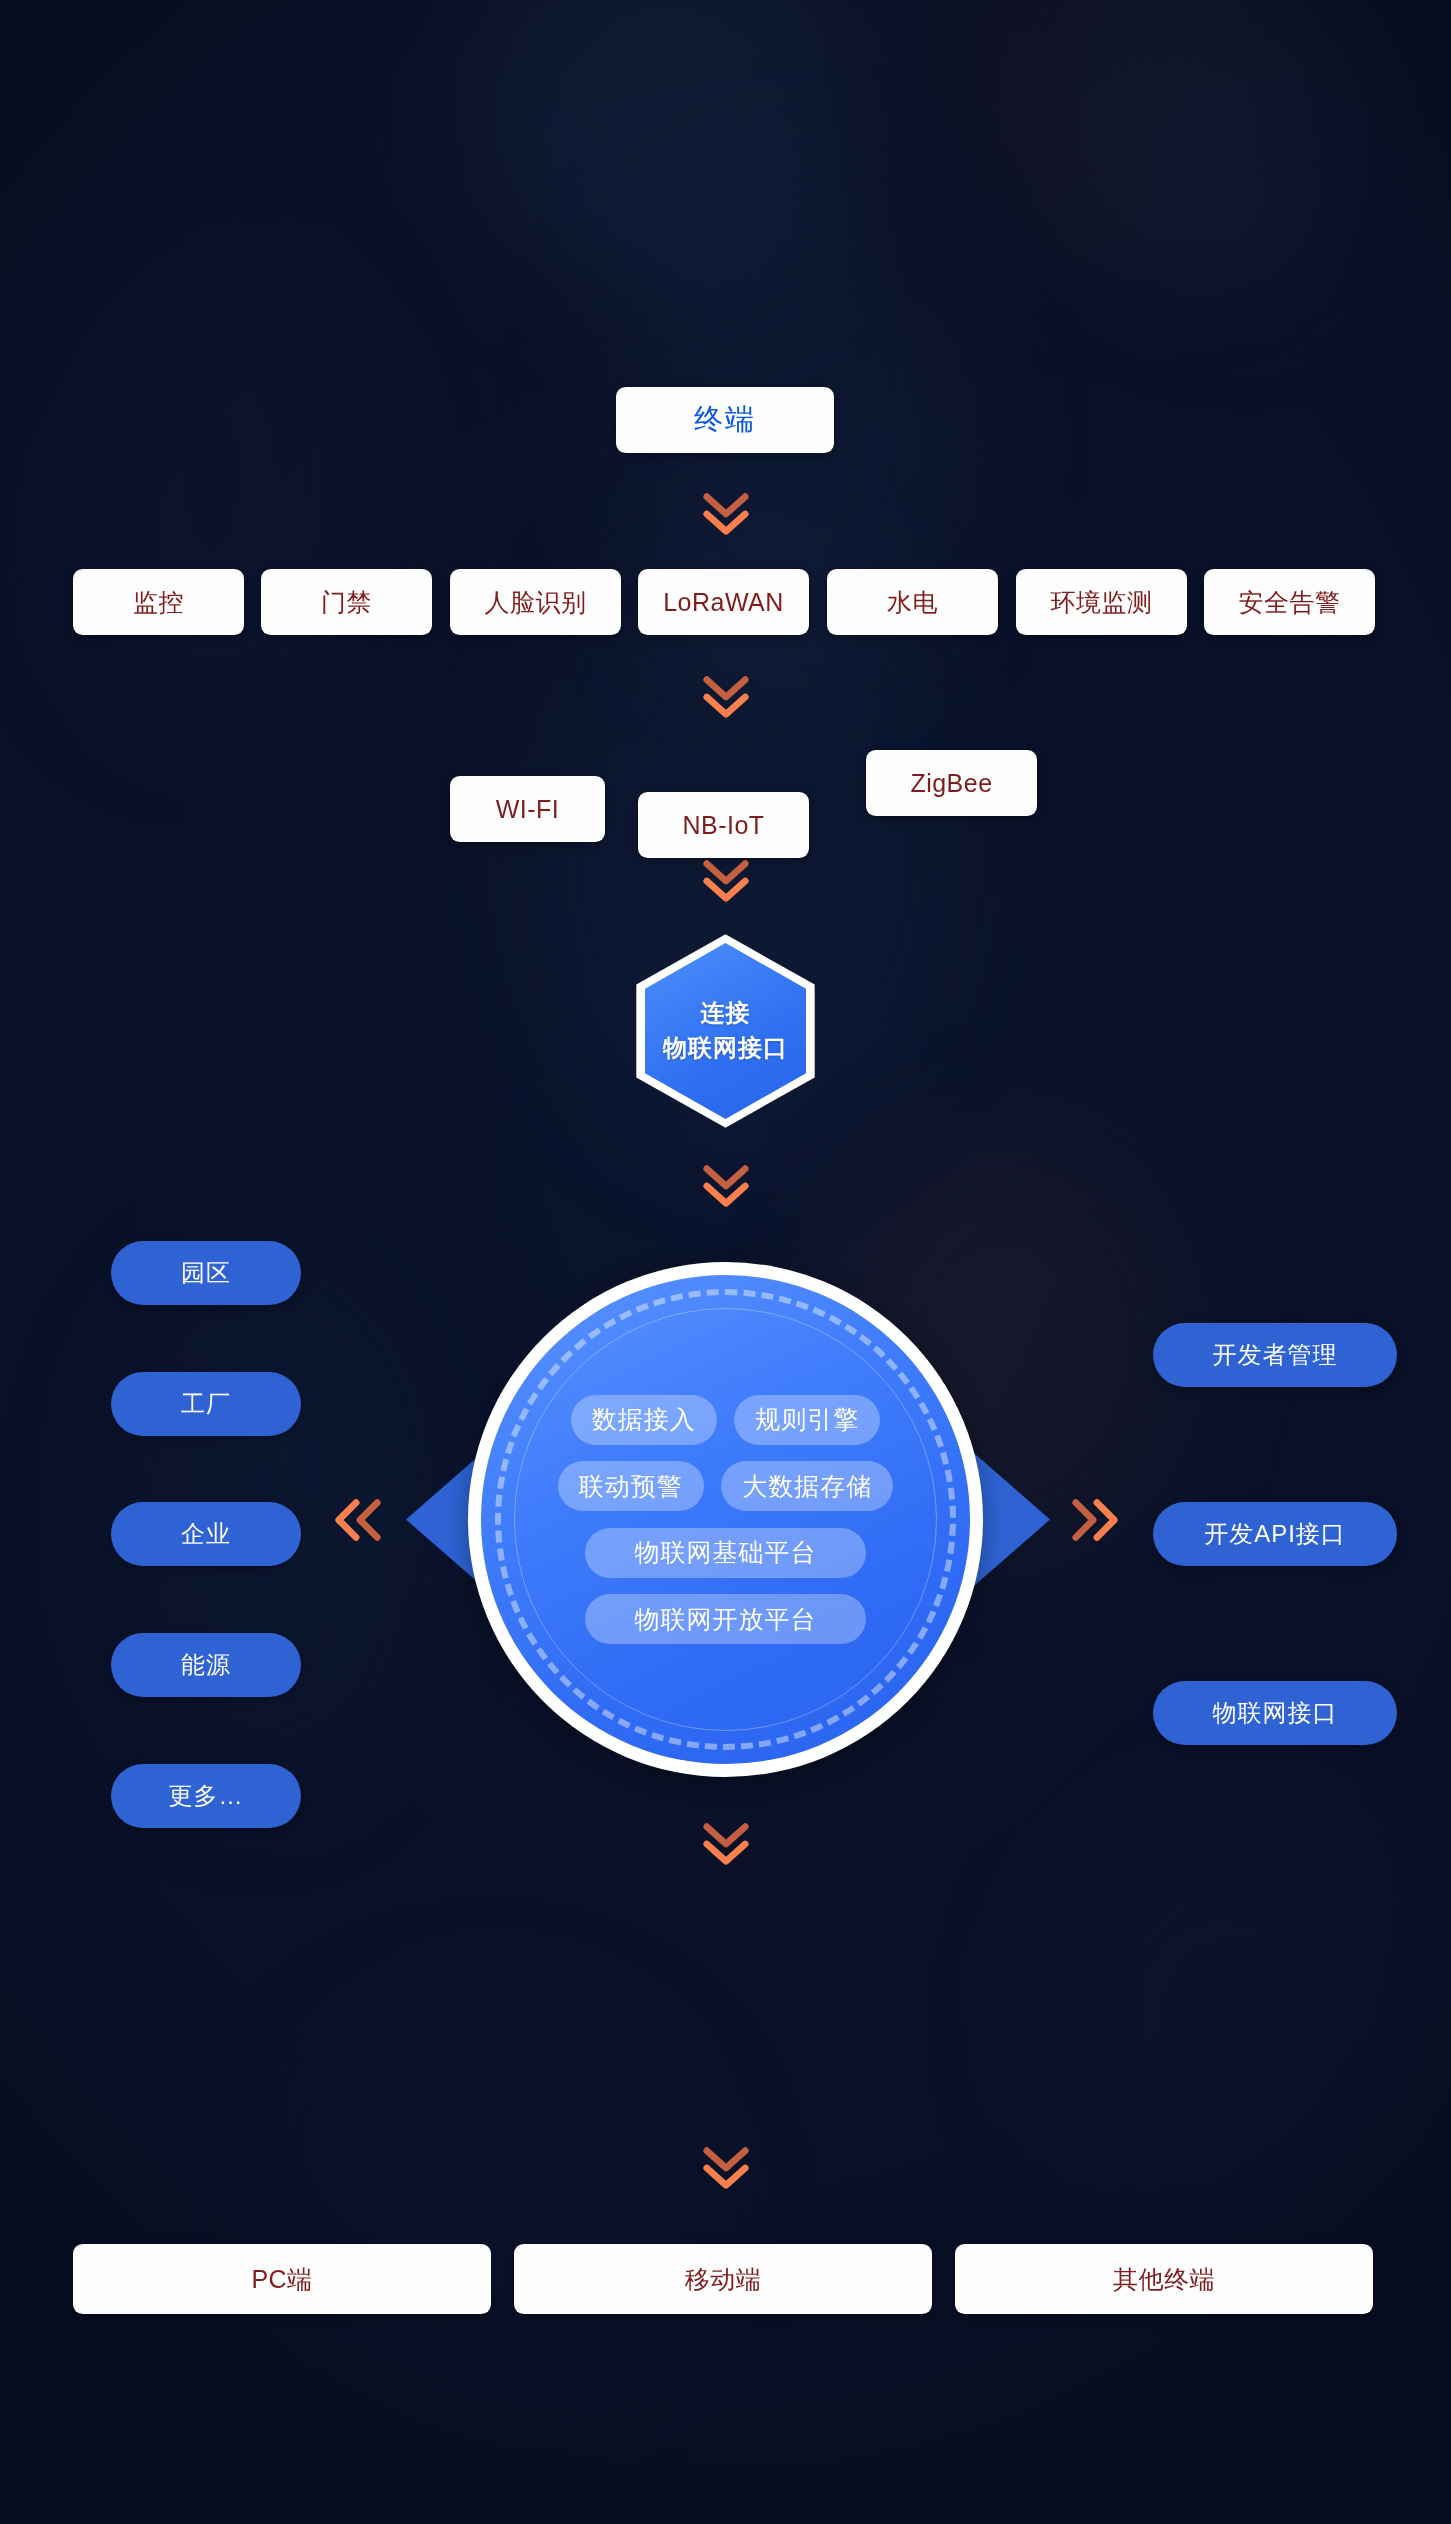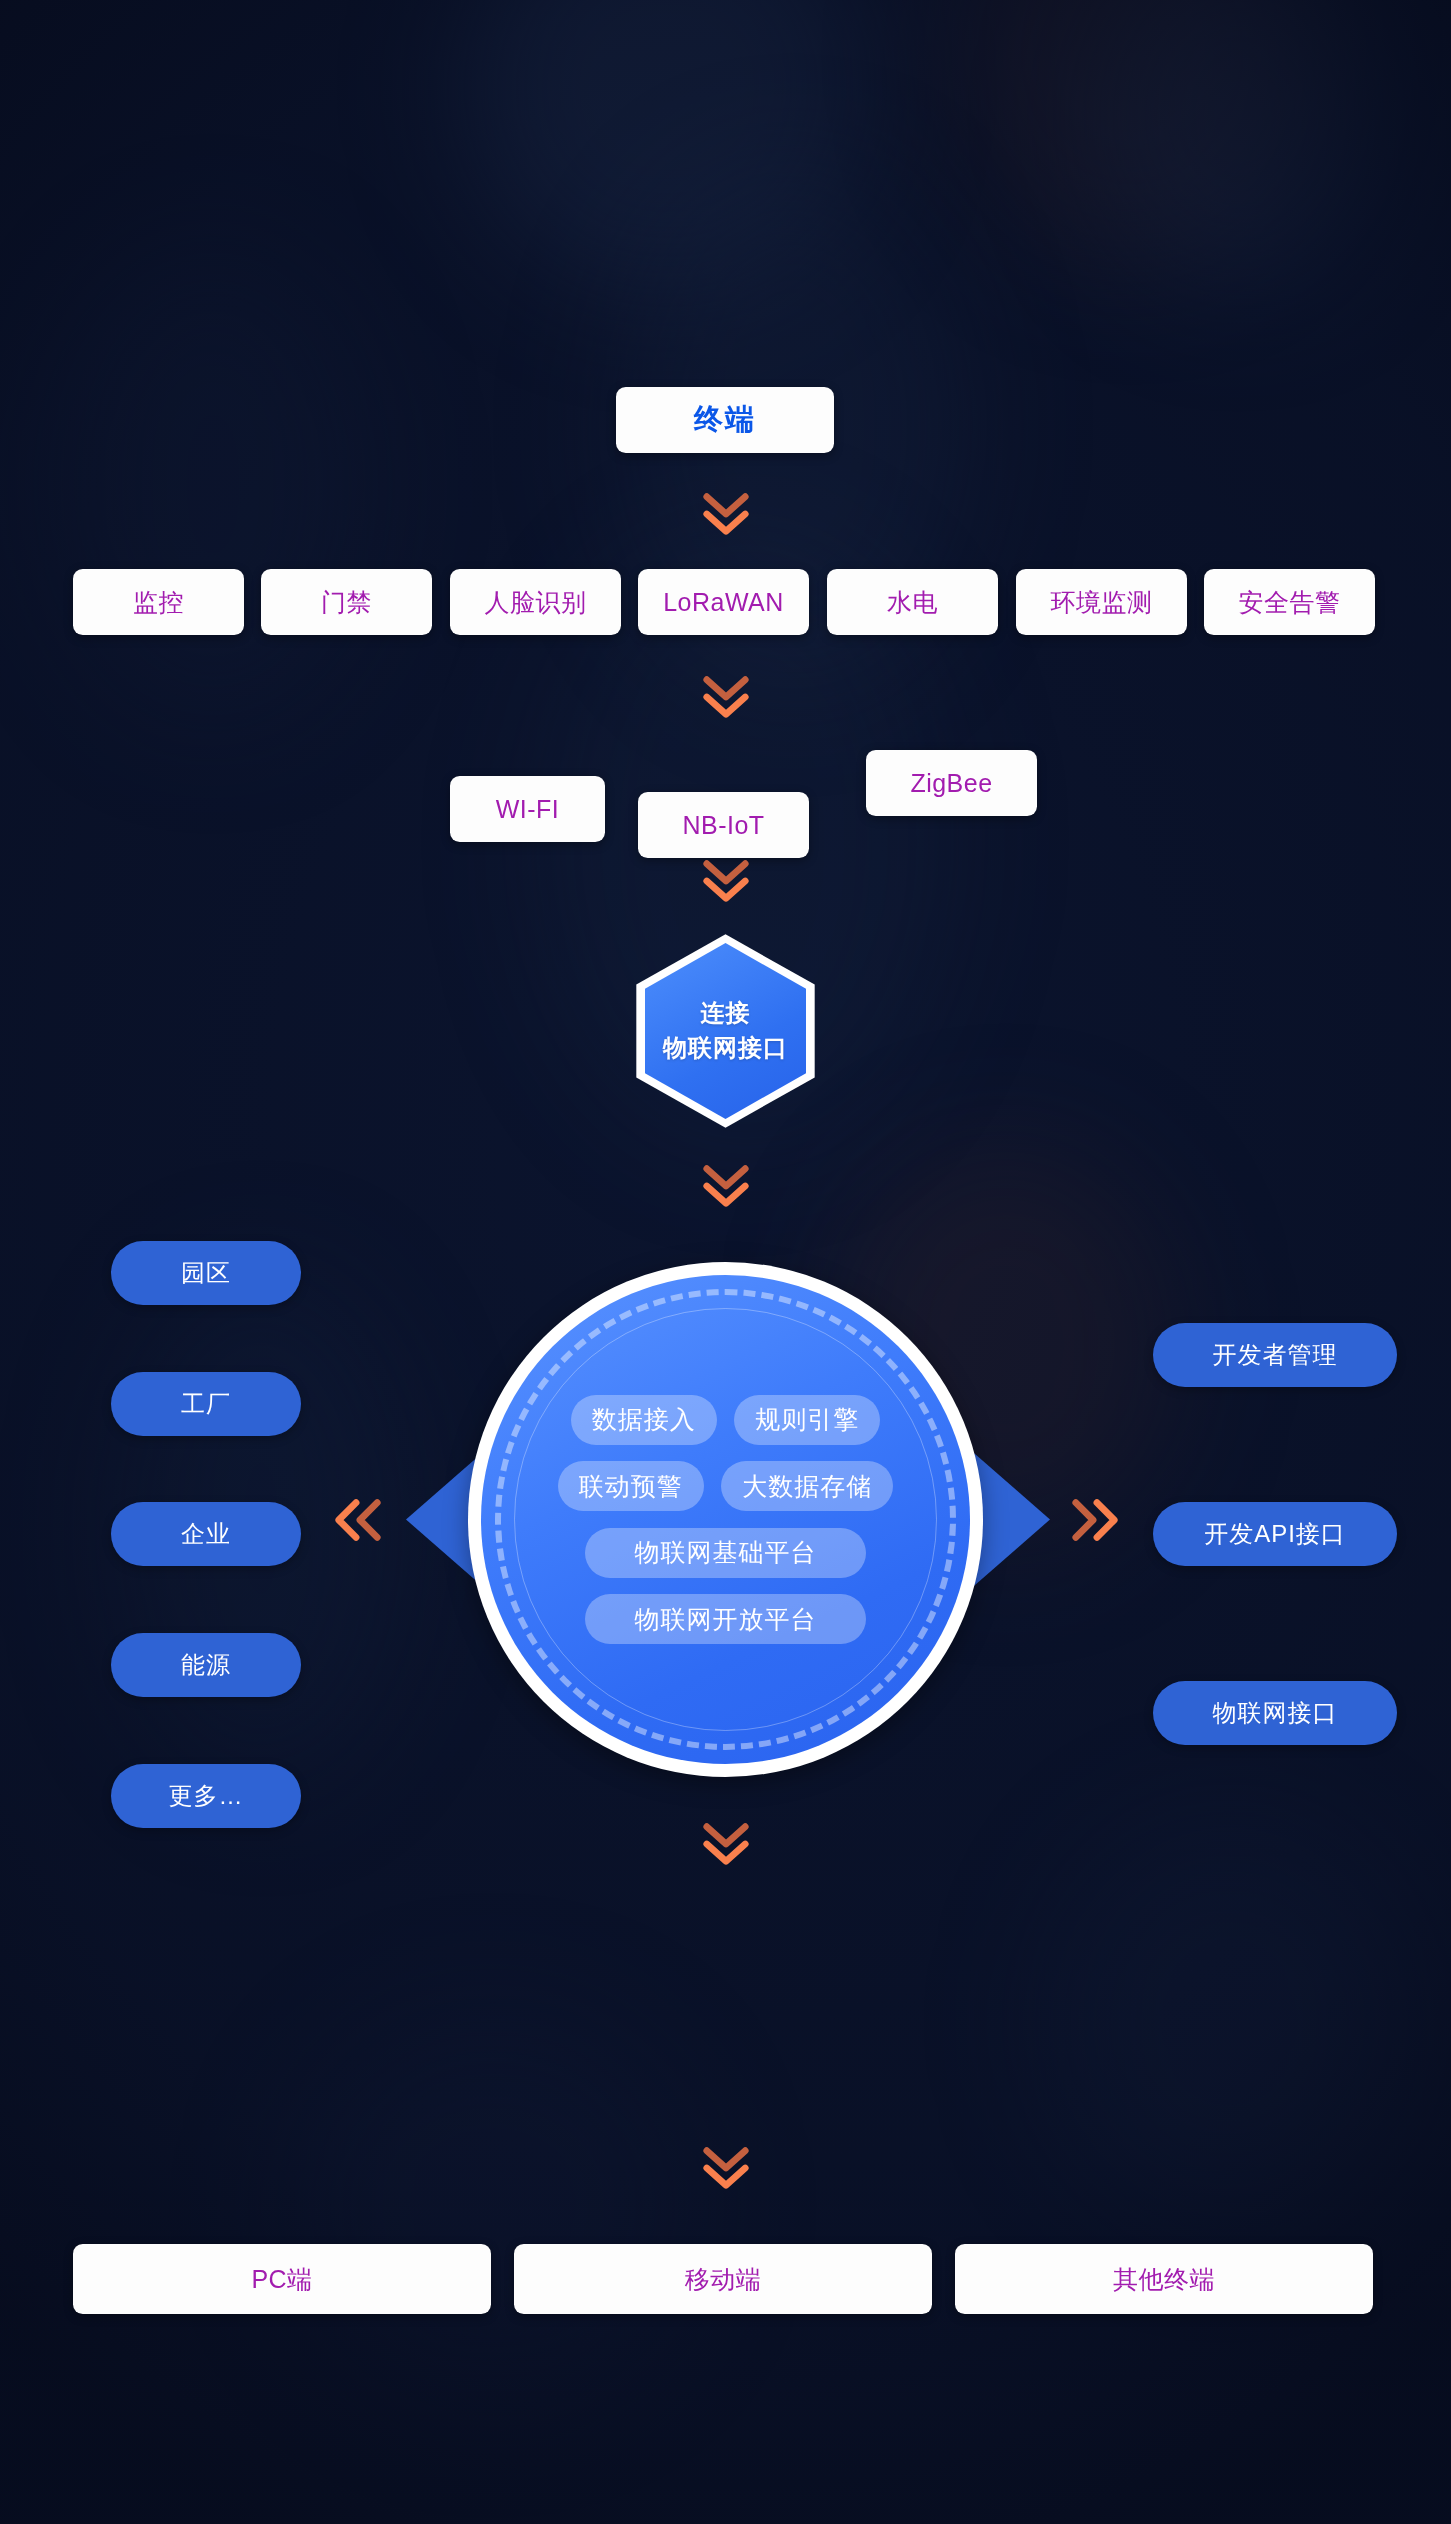--- a/index.html
+++ b/index.html
@@ -28,25 +28,25 @@
     background:radial-gradient(ellipse 80% 60% at 50% 45%, rgba(0,0,0,0) 0%, rgba(7,13,32,.55) 75%, rgba(6,11,28,.85) 100%); }
 
   #stage { position:absolute; inset:0; z-index:5; }
 
   
   .node { position:absolute; display:flex; align-items:center; justify-content:center; }
 
   
   .wcard {
     background:#fdfdfd; border-radius:9.7px;
-    color:#a21caf; font-size:25px; letter-spacing:0.5px;
+    color:#7f1d1d; font-size:25px; letter-spacing:0.5px;
     box-shadow:0 2.9px 9.7px rgba(0,0,0,.32);
     height:66px;
   }
-  .wcard.title { font-size:29px; font-weight:bold; color:#0b57e8; letter-spacing:1.9px; }
+  .wcard.title { font-size:29px; font-weight:normal; color:#0b57e8; letter-spacing:1.9px; }
   .wcard.wide { height:68px; font-size:25px; }
 
   
   .chev { position:absolute; width:62px; height:50px; }
   .chev svg { display:block; }
   .hexwrap { position:absolute; }
   .hexlabel {
     position:absolute; inset:0; display:flex; flex-direction:column;
     align-items:center; justify-content:center;
     color:#fff; font-size:24px; font-weight:bold; line-height:1.45; letter-spacing:1px;

